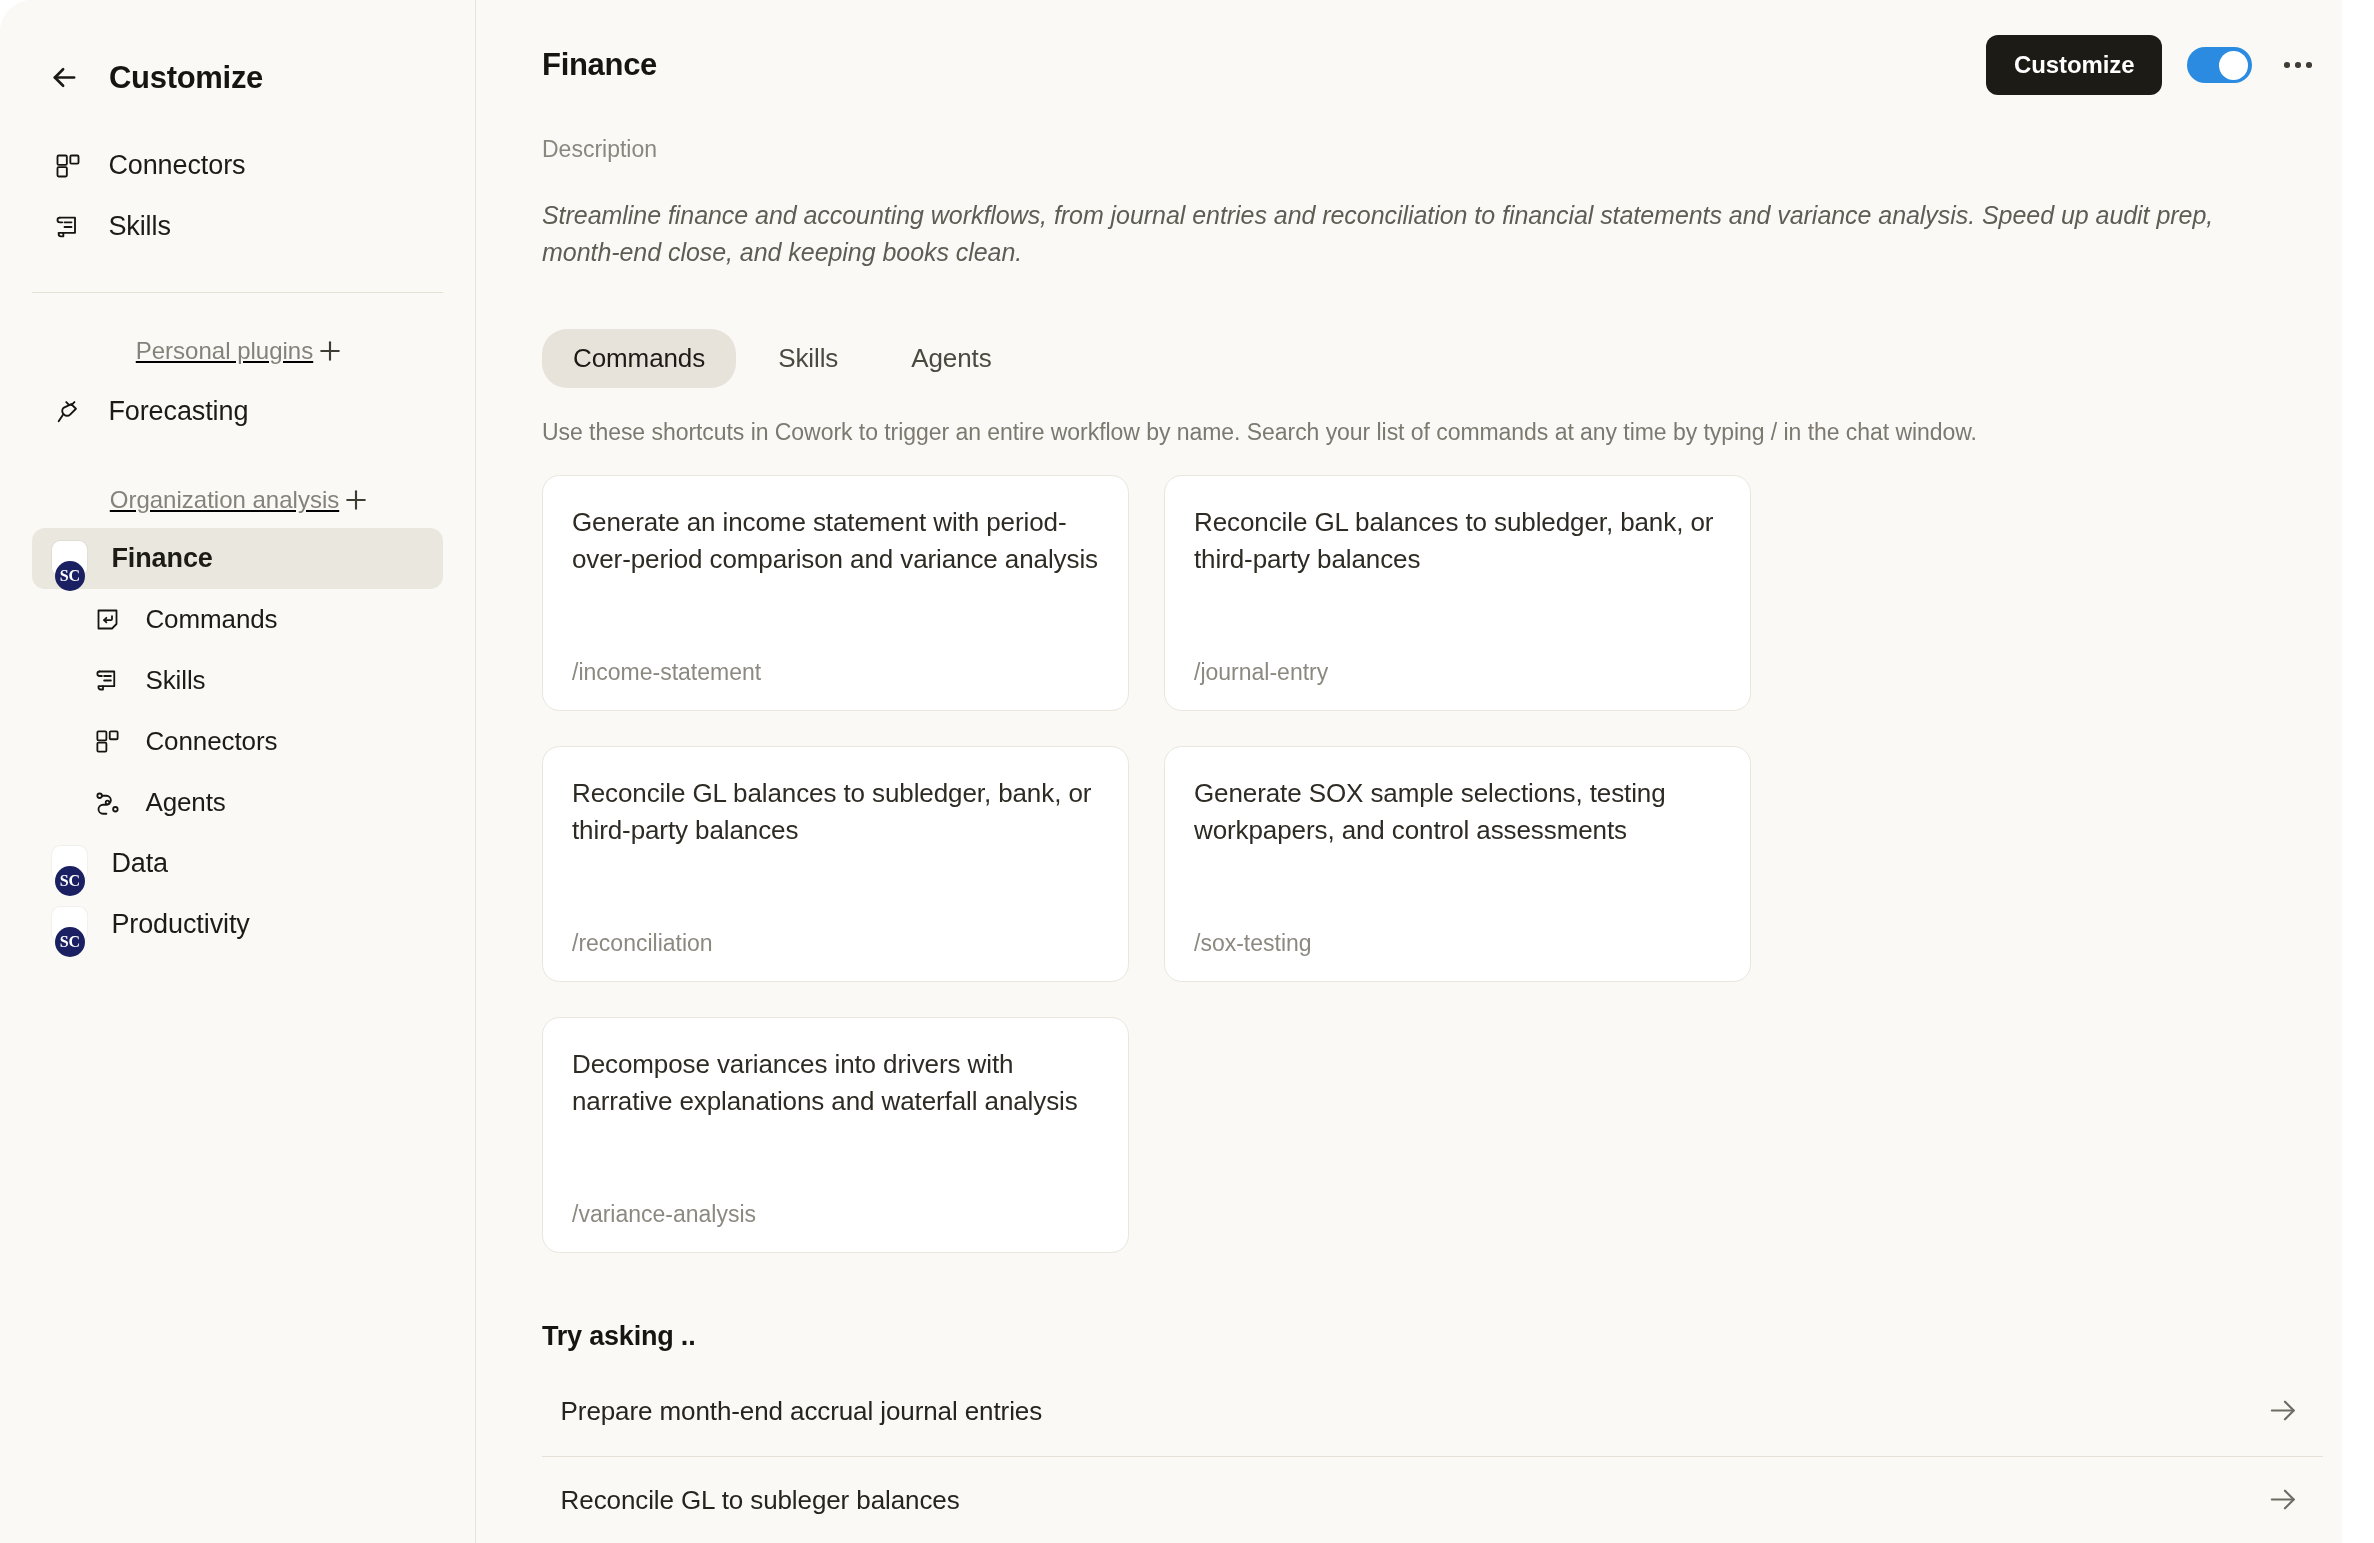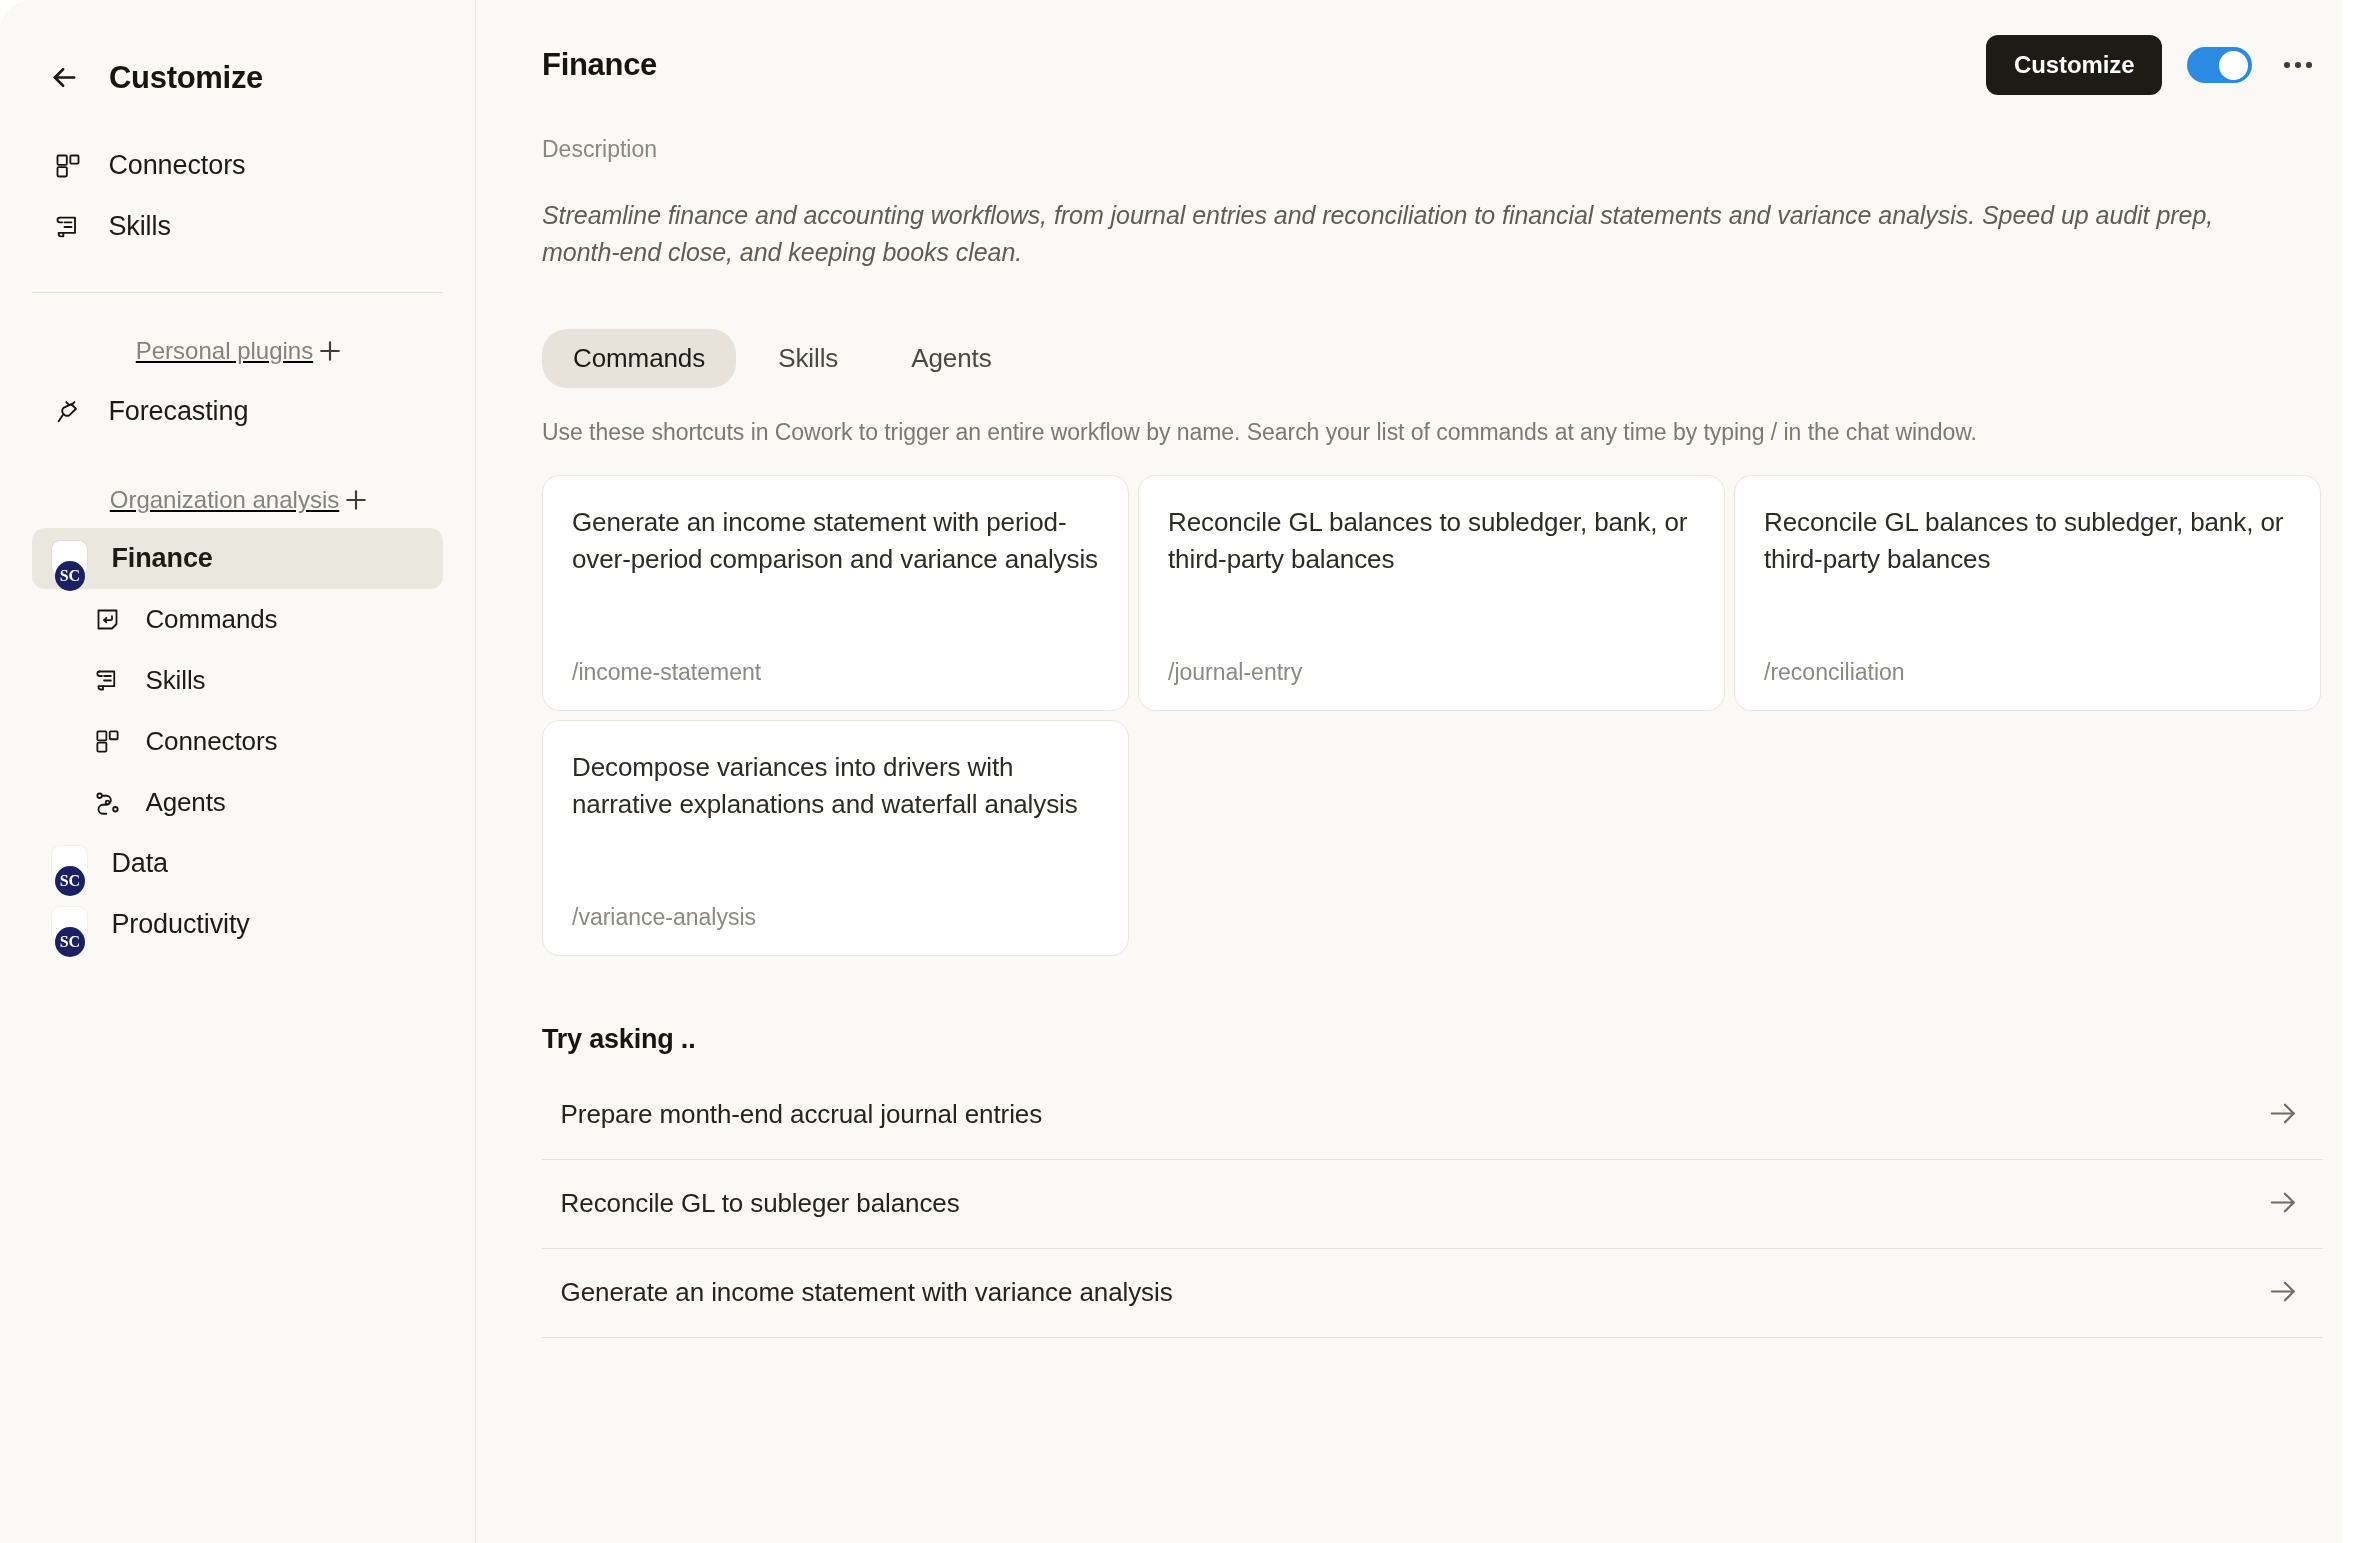--- a/index.html
+++ b/index.html
@@ -231,21 +231,21 @@
   .tabs-hint {
     margin-top: 31px;
     font-size: 23px;
     color: #7c7970;
     letter-spacing: -0.05px;
   }
 
   .cards {
     display: flex;
     flex-wrap: wrap;
-    gap: 9px;
+    gap: 35px;
     margin-top: 29px;
   }
   .card {
     width: 587px;
     min-height: 236px;
     background: #ffffff;
     border: 1.4px solid #eae6de;
     border-radius: 17.6px;
     padding: 28px 29px 24px 29px;
     display: flex;
@@ -481,20 +481,24 @@
         <div class="card">
           <div class="ct">Reconcile GL balances to subledger, bank, or third-party balances</div>
           <div class="cs">/journal-entry</div>
         </div>
 
         <div class="card">
           <div class="ct">Reconcile GL balances to subledger, bank, or third-party balances</div>
           <div class="cs">/reconciliation</div>
         </div>
 
+        <div class="card">
+          <div class="ct">Generate SOX sample selections, testing workpapers, and control assessments</div>
+          <div class="cs">/sox-testing</div>
+        </div>
 
         <div class="card">
           <div class="ct">Decompose variances into drivers with narrative explanations and waterfall analysis</div>
           <div class="cs">/variance-analysis</div>
         </div>
 
       </div>
 
       <div class="try-head">Try asking ..</div>
 

